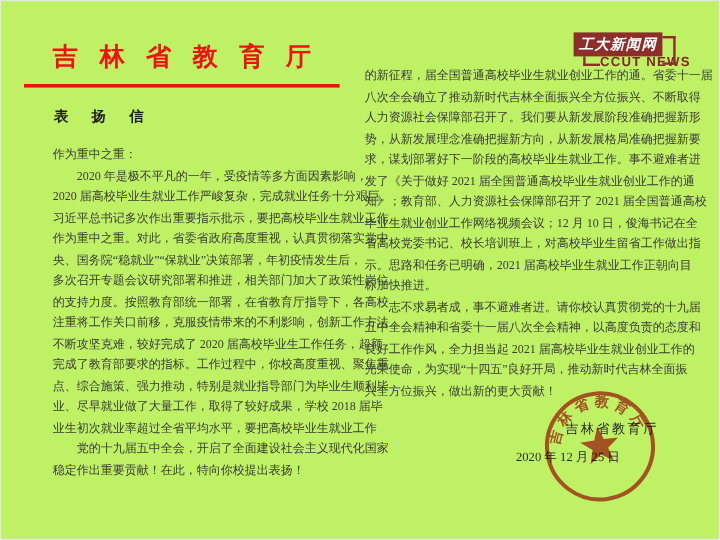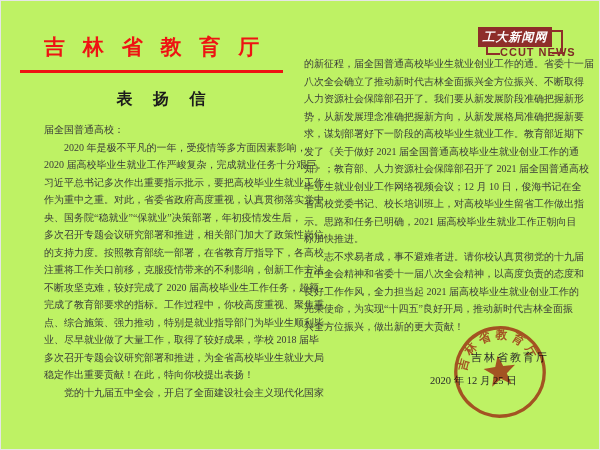--- a/index.html
+++ b/index.html
@@ -9,23 +9,23 @@
     font-family:"Liberation Serif","DejaVu Serif",serif;
   }
   
   #org-title{
     position:absolute;left:44px;top:33px;width:240px;
     font-family:"Liberation Sans","DejaVu Sans",sans-serif;
     font-size:21px;font-weight:bold;color:#ee1313;letter-spacing:6px;white-space:nowrap;
   }
   #org-rule{position:absolute;left:20px;top:70px;width:263px;height:3px;background:#ee1313;}
   #letter-title{
-    position:absolute;left:45px;top:89px;width:240px;text-align:center;
+    position:absolute;left:45px;top:89px;width:240px;text-align:left;
     font-family:"Liberation Sans","DejaVu Sans",sans-serif;
-    font-size:16px;font-weight:bold;color:#1c1c1c;letter-spacing:8px;white-space:nowrap;
+    font-size:12px;font-weight:bold;color:#1c1c1c;letter-spacing:8px;white-space:nowrap;
   }
   
   .logo-box{
     position:absolute;left:478px;top:27px;width:74px;height:20px;background:#8e2e2a;
     color:#fdfdfd;font-weight:bold;font-size:12px;line-height:20px;text-align:center;
     letter-spacing:1px;white-space:nowrap;font-style:italic;
   }
   .logo-en{
     position:absolute;left:500px;top:46px;
     font-family:"Liberation Sans","DejaVu Sans",sans-serif;
@@ -62,44 +62,44 @@
   <div>
     <div class="logo-box">工大新闻网</div>
     <div class="logo-corner-left"></div>
     <div class="logo-en">CCUT NEWS</div>
     <div class="logo-dash-right"></div>
     <div class="logo-line-vert"></div>
     <div class="logo-dash-top"></div>
   </div>
 
   <div class="col" id="col-left">
-    <div class="line">届全国普通高校：</div>
+    <div class="line">作为重中之重：</div>
     <div class="line">　　2020 年是极不平凡的一年，受疫情等多方面因素影响，</div>
     <div class="line">2020 届高校毕业生就业工作严峻复杂，完成就业任务十分艰巨。</div>
     <div class="line">习近平总书记多次作出重要指示批示，要把高校毕业生就业工作</div>
     <div class="line">作为重中之重。对此，省委省政府高度重视，认真贯彻落实党中</div>
     <div class="line">央、国务院“稳就业”“保就业”决策部署，年初疫情发生后，</div>
     <div class="line">多次召开专题会议研究部署和推进，相关部门加大了政策性岗位</div>
     <div class="line">的支持力度。按照教育部统一部署，在省教育厅指导下，各高校</div>
     <div class="line">注重将工作关口前移，克服疫情带来的不利影响，创新工作方法，</div>
     <div class="line">不断攻坚克难，较好完成了 2020 届高校毕业生工作任务，超额</div>
     <div class="line">完成了教育部要求的指标。工作过程中，你校高度重视、聚焦重</div>
     <div class="line">点、综合施策、强力推动，特别是就业指导部门为毕业生顺利毕</div>
     <div class="line">业、尽早就业做了大量工作，取得了较好成果，学校 2018 届毕</div>
-    <div class="line">多次召开专题会议研究部署和推进，为全省高校毕业生就业大局</div>
+    <div class="line">业生初次就业率超过全省平均水平，要把高校毕业生就业工作</div>
+    <div class="line">　　党的十九届五中全会，开启了全面建设社会主义现代化国家</div>
     <div class="line">稳定作出重要贡献！在此，特向你校提出表扬！</div>
-    <div class="line">　　党的十九届五中全会，开启了全面建设社会主义现代化国家</div>
   </div>
 
   <div class="col" id="col-right">
     <div class="line">的新征程，届全国普通高校毕业生就业创业工作的通。省委十一届</div>
     <div class="line">八次全会确立了推动新时代吉林全面振兴全方位振兴、不断取得</div>
     <div class="line">人力资源社会保障部召开了。我们要从新发展阶段准确把握新形</div>
     <div class="line">势，从新发展理念准确把握新方向，从新发展格局准确把握新要</div>
-    <div class="line">求，谋划部署好下一阶段的高校毕业生就业工作。教育部近期下</div>
+    <div class="line">求，谋划部署好下一阶段的高校毕业生就业工作。事不避难者进</div>
     <div class="line">发了《关于做好 2021 届全国普通高校毕业生就业创业工作的通</div>
     <div class="line">知》；教育部、人力资源社会保障部召开了 2021 届全国普通高校</div>
     <div class="line">毕业生就业创业工作网络视频会议；12 月 10 日，俊海书记在全</div>
     <div class="line">省高校党委书记、校长培训班上，对高校毕业生留省工作做出指</div>
     <div class="line">示。思路和任务已明确，2021 届高校毕业生就业工作正朝向目</div>
     <div class="line">标加快推进。</div>
     <div class="line">　　志不求易者成，事不避难者进。请你校认真贯彻党的十九届</div>
     <div class="line">五中全会精神和省委十一届八次全会精神，以高度负责的态度和</div>
     <div class="line">良好工作作风，全力担当起 2021 届高校毕业生就业创业工作的</div>
     <div class="line">光荣使命，为实现“十四五”良好开局，推动新时代吉林全面振</div>

